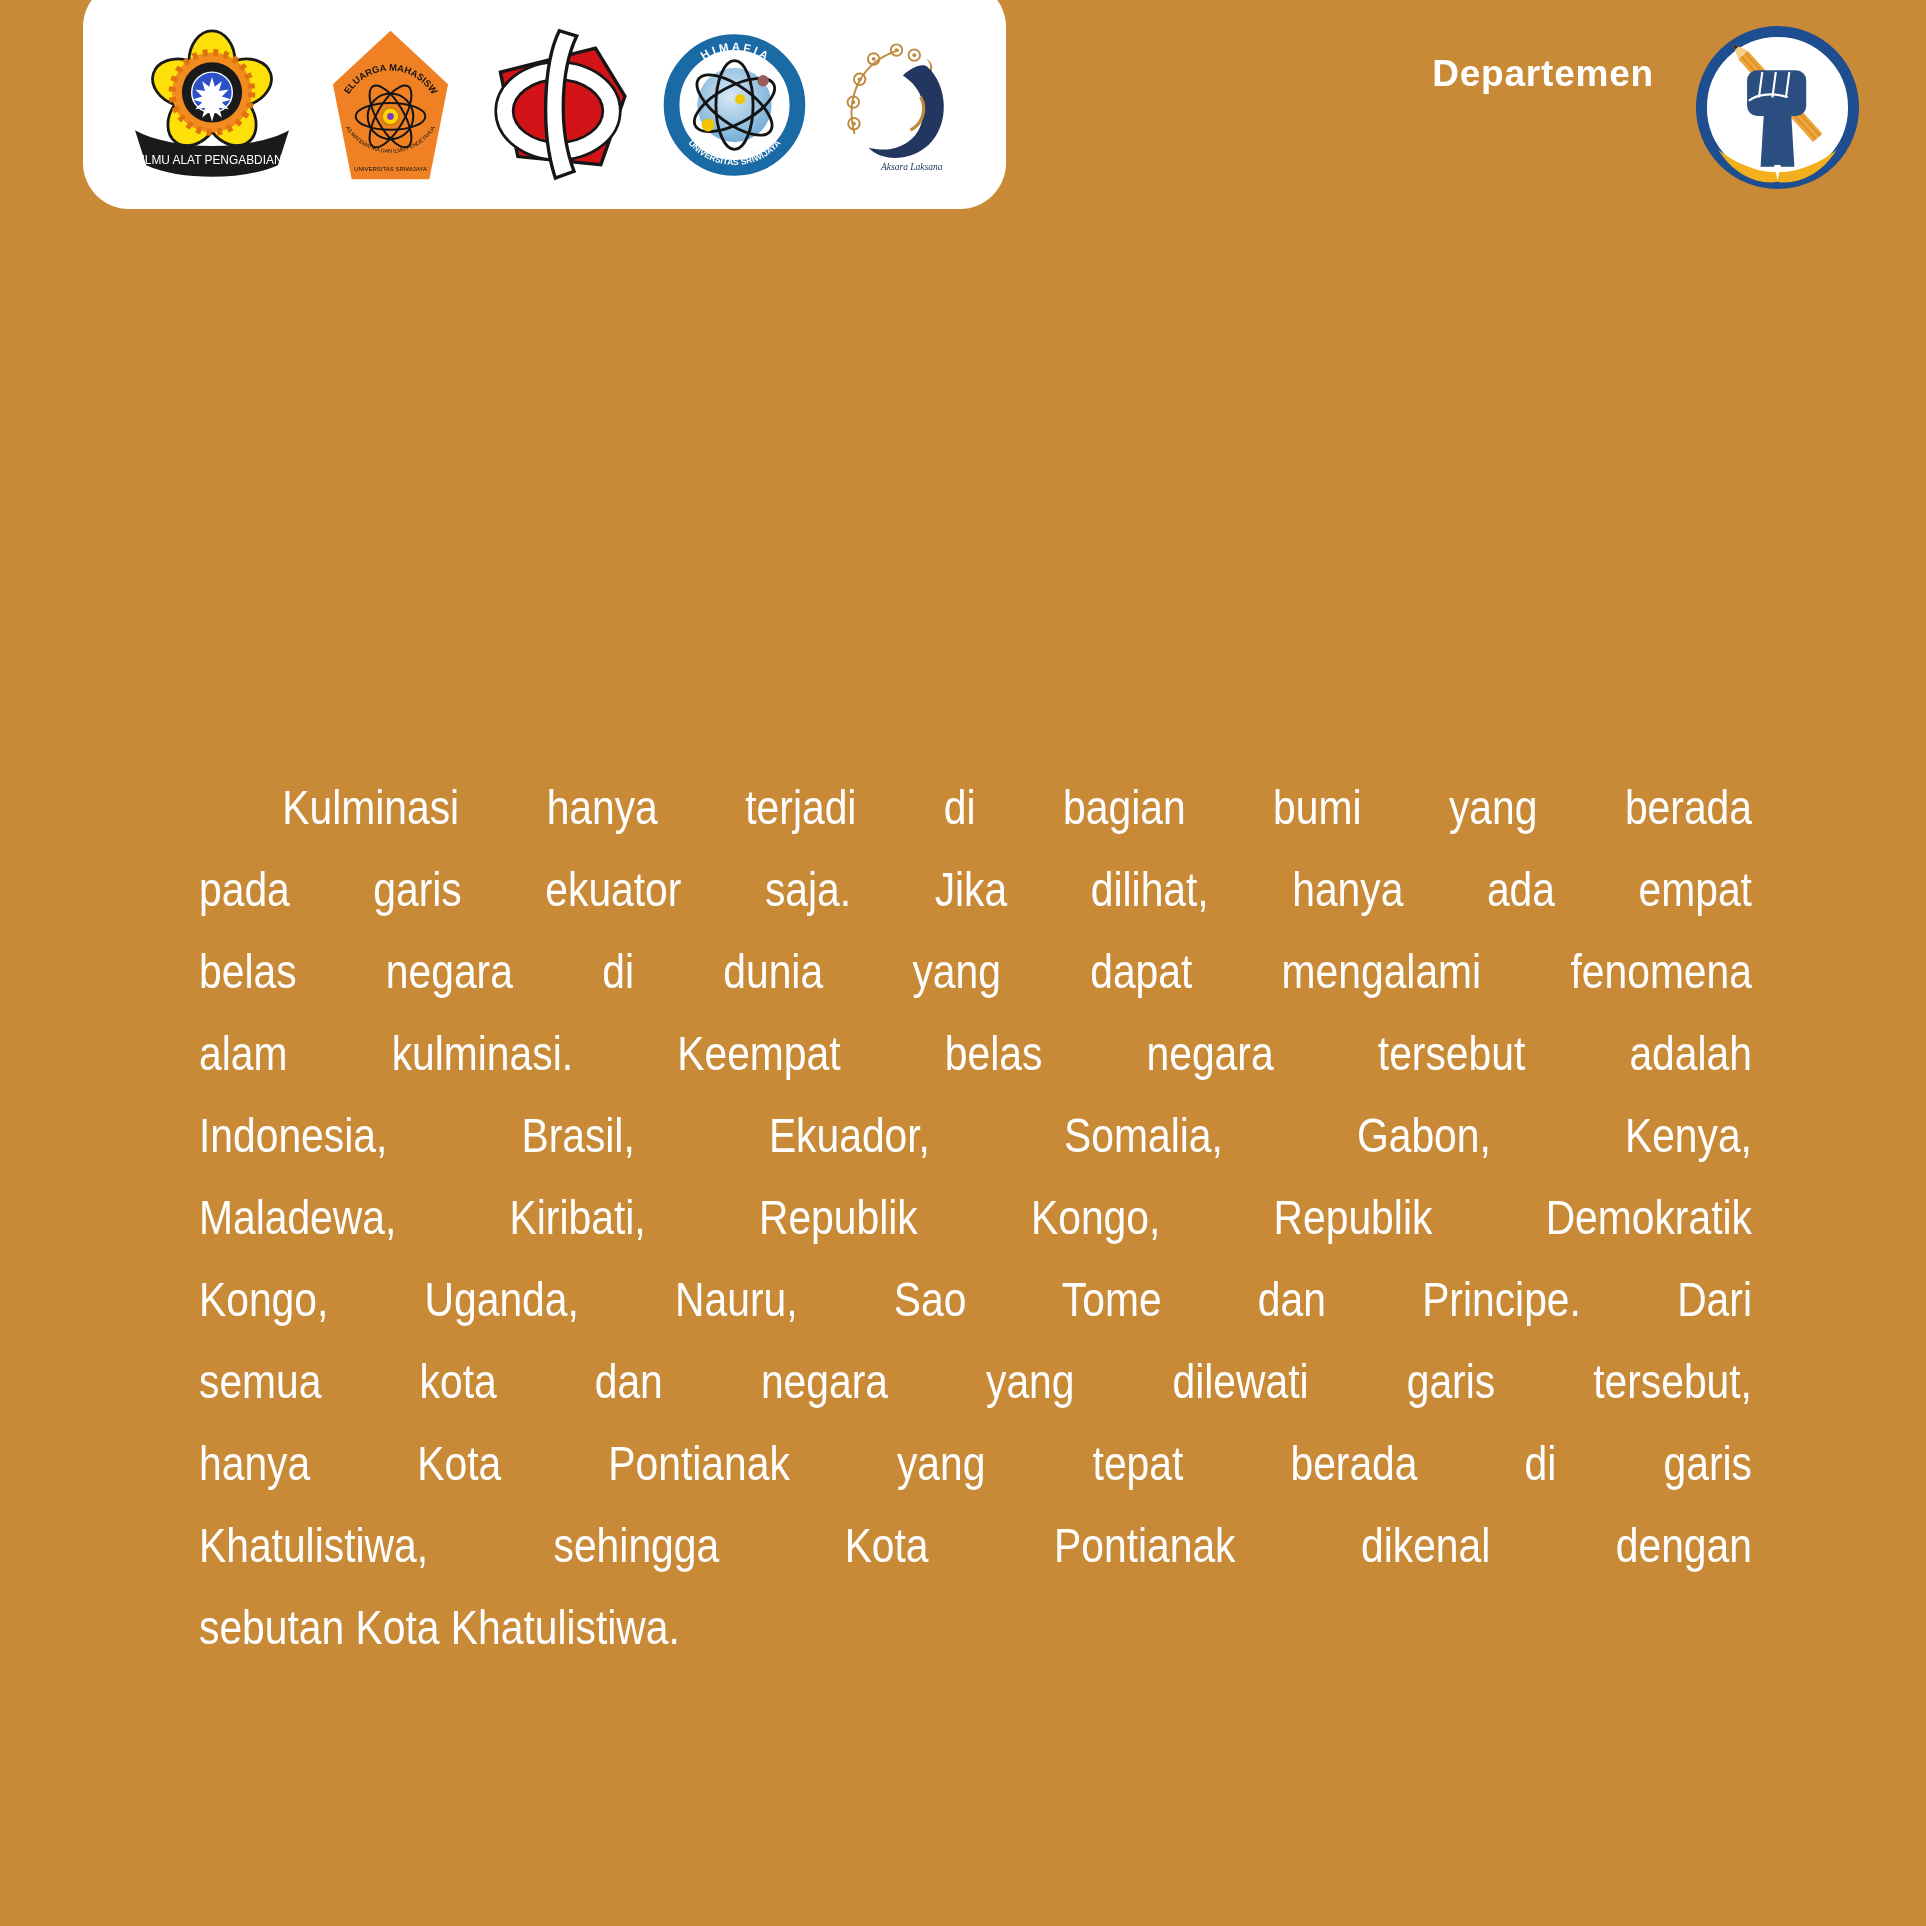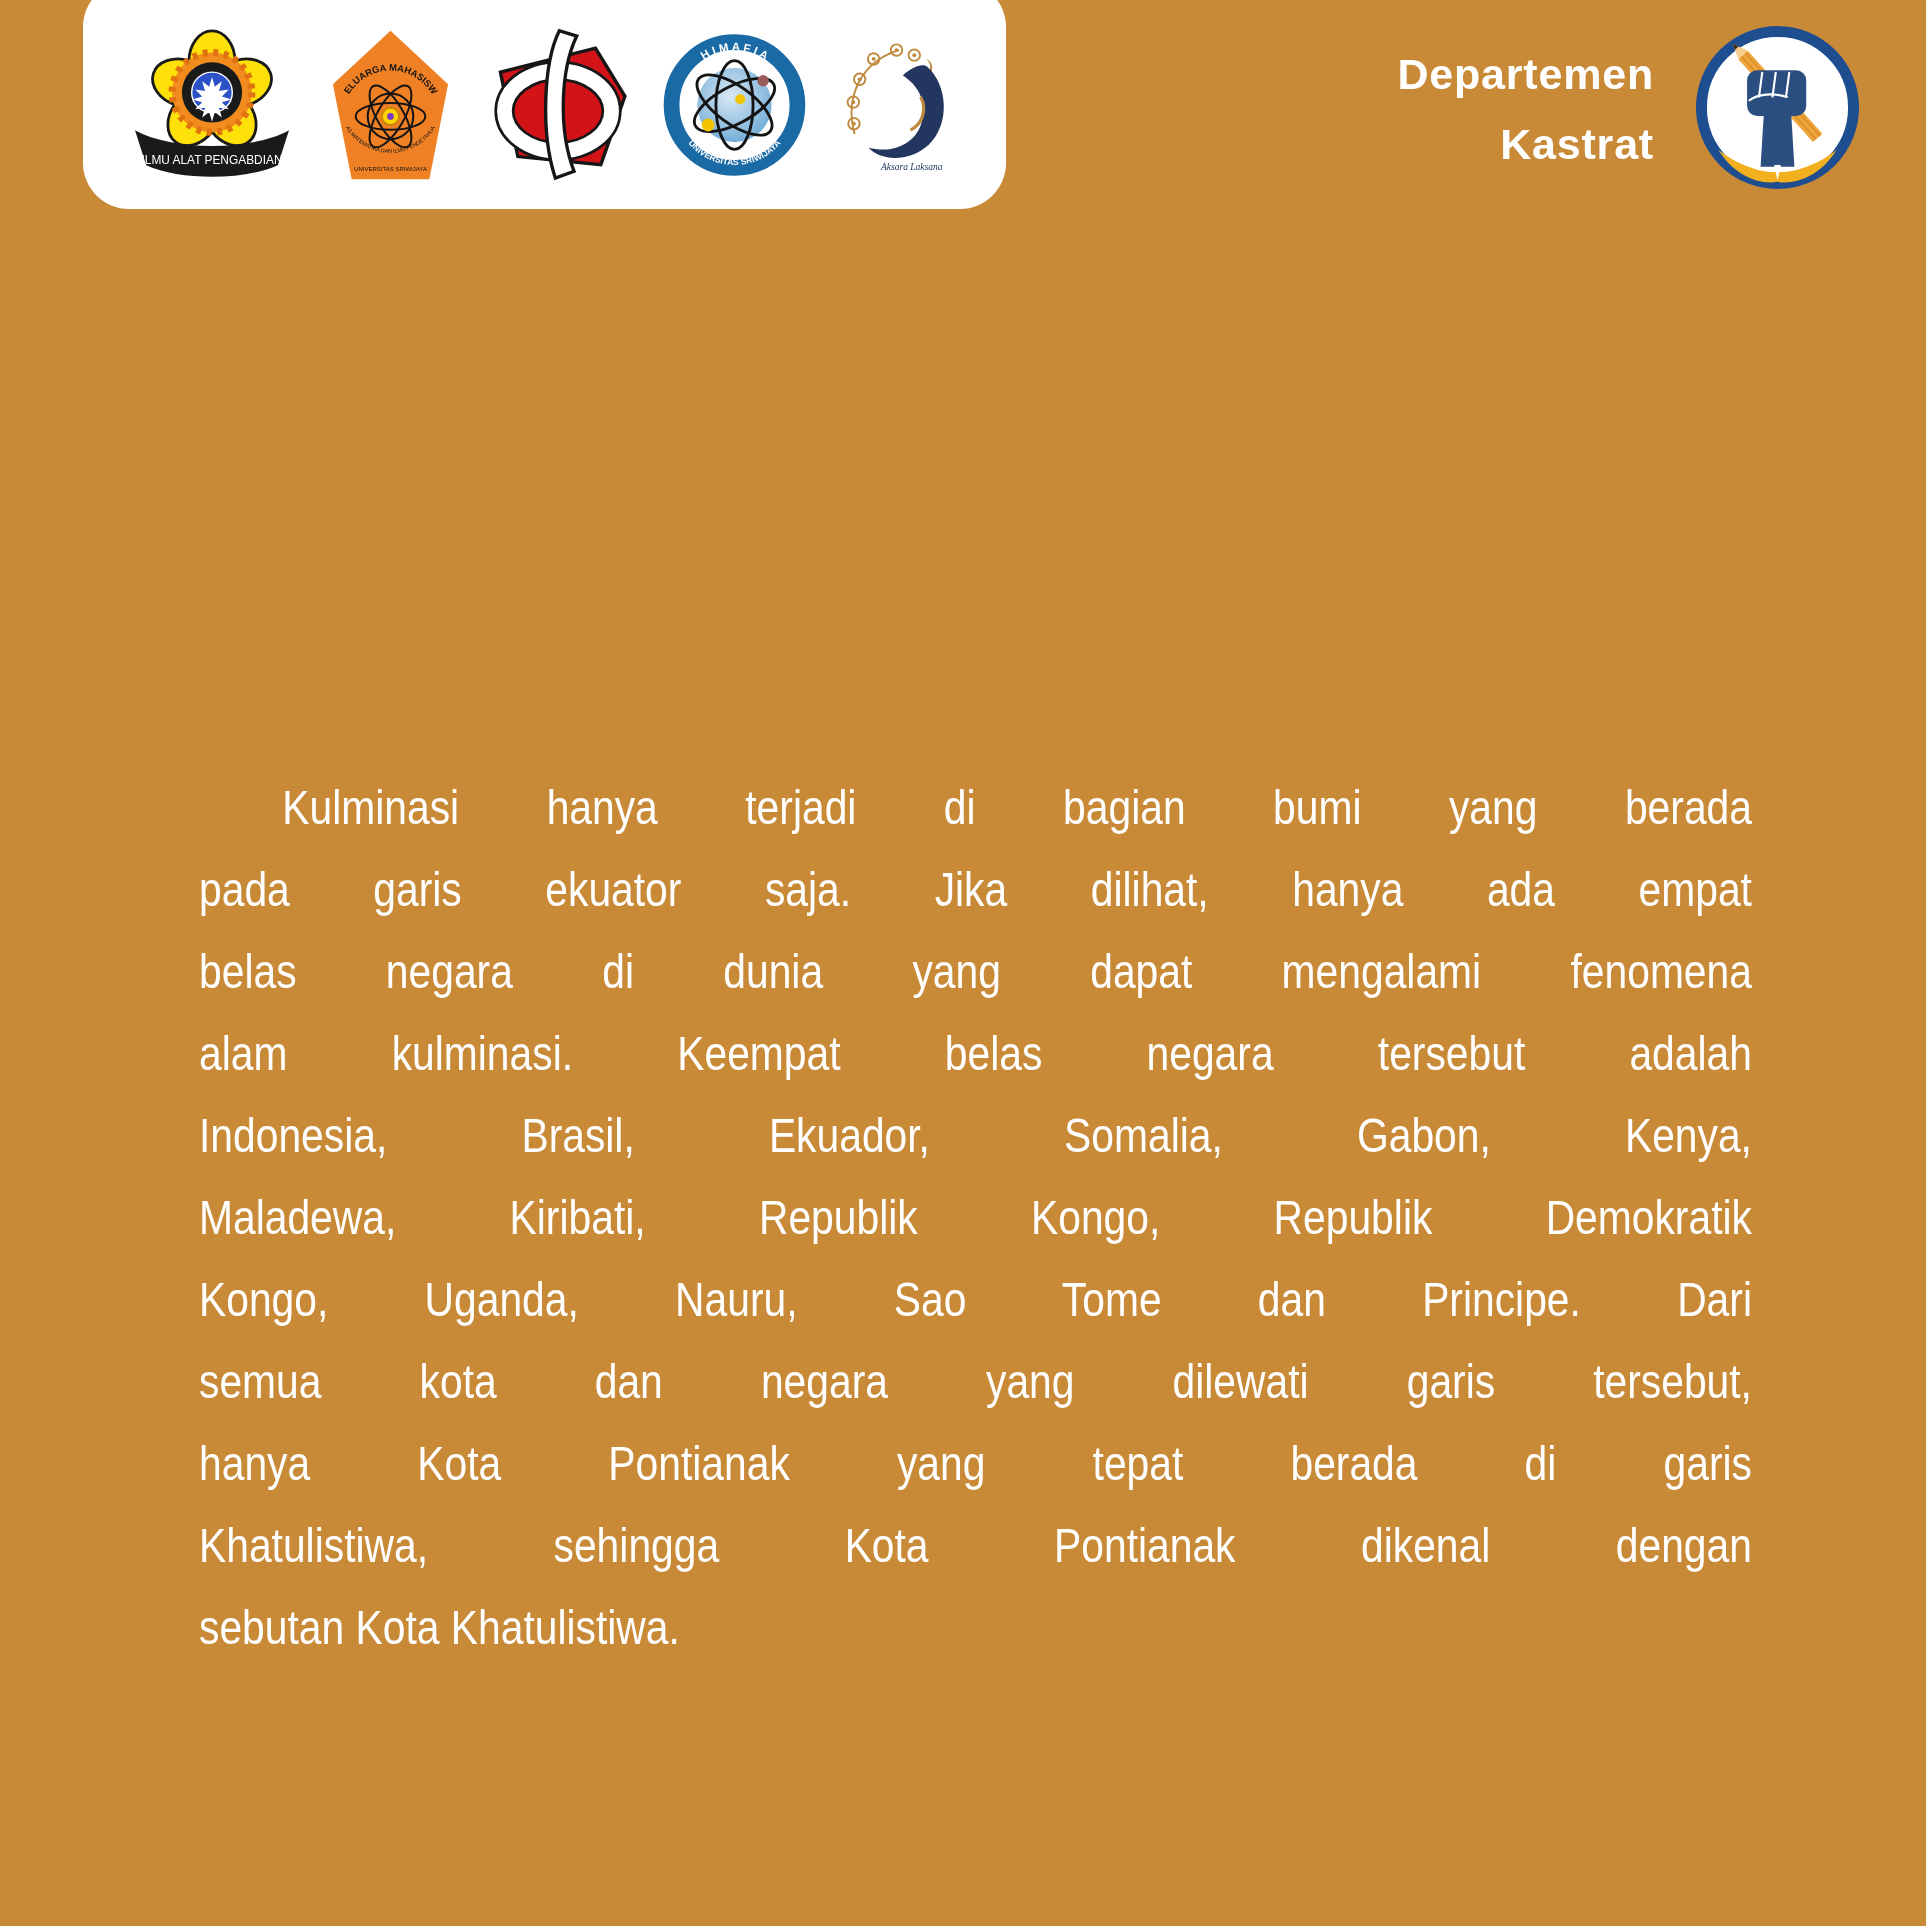--- a/index.html
+++ b/index.html
@@ -11,21 +11,21 @@
     position:absolute;left:83px;top:-19px;width:923px;height:228px;
     background:#ffffff;border-radius:46px;
     display:flex;align-items:center;justify-content:space-between;
     padding:23px 46px 3.9px 46px;box-sizing:border-box;
   }
   .logo-bar svg{display:block;}
 
   
   .dept{
     position:absolute;top:39px;right:272px;text-align:right;
-    color:#ffffff;font-weight:bold;font-size:43px;line-height:70px;
+    color:#ffffff;font-weight:bold;font-size:37px;line-height:70px;
     letter-spacing:0.8px;
   }
 
   
   .kastrat-badge{position:absolute;left:1693px;top:23px;width:169px;height:169px;}
 
   
   .para{
     position:absolute;left:199px;top:767px;width:1553px;
     color:#ffffff;font-size:48px;line-height:82px;
@@ -140,21 +140,20 @@
         <path d="M150,62 c6,-10 2,-18 -4,-22 c8,2 14,12 8,24 z"></path>
       </g>
       <path fill="#22365F" d="M148,52 C180,80 186,142 150,176 C118,204 74,200 56,180 C96,190 132,172 140,138 C148,104 132,80 110,66 C122,54 140,46 148,52 Z"></path>
       <path d="M122,152 C142,142 148,118 138,100" fill="none" stroke="#C08A3E" stroke-width="5"></path>
       <text x="124" y="215" text-anchor="middle" font-size="15" font-style="italic" fill="#22365F" font-family="Liberation Serif, serif">Aksara Laksana</text>
     </svg>
   </div>
 
   <div class="dept">
     <div>Departemen</div>
-    <div>Kastrat</div>
   </div>
 
   <svg class="kastrat-badge" viewBox="0 0 200 200">
     <circle cx="100" cy="100" r="90" fill="#ffffff" stroke="#1E4E8F" stroke-width="13"></circle>
     <g transform="rotate(-42 101 85)">
       <rect x="94" y="22" width="15" height="132" fill="#EFA43C"></rect>
       <polygon points="94,22 109,22 101.5,4" fill="#F6CD8A"></polygon>
       <polygon points="98.5,11 104.5,11 101.5,4" fill="#3A2A14"></polygon>
       <line x1="99" y1="22" x2="99" y2="154" stroke="#D98F26" stroke-width="2"></line>
       <line x1="105" y1="22" x2="105" y2="154" stroke="#D98F26" stroke-width="2"></line>

